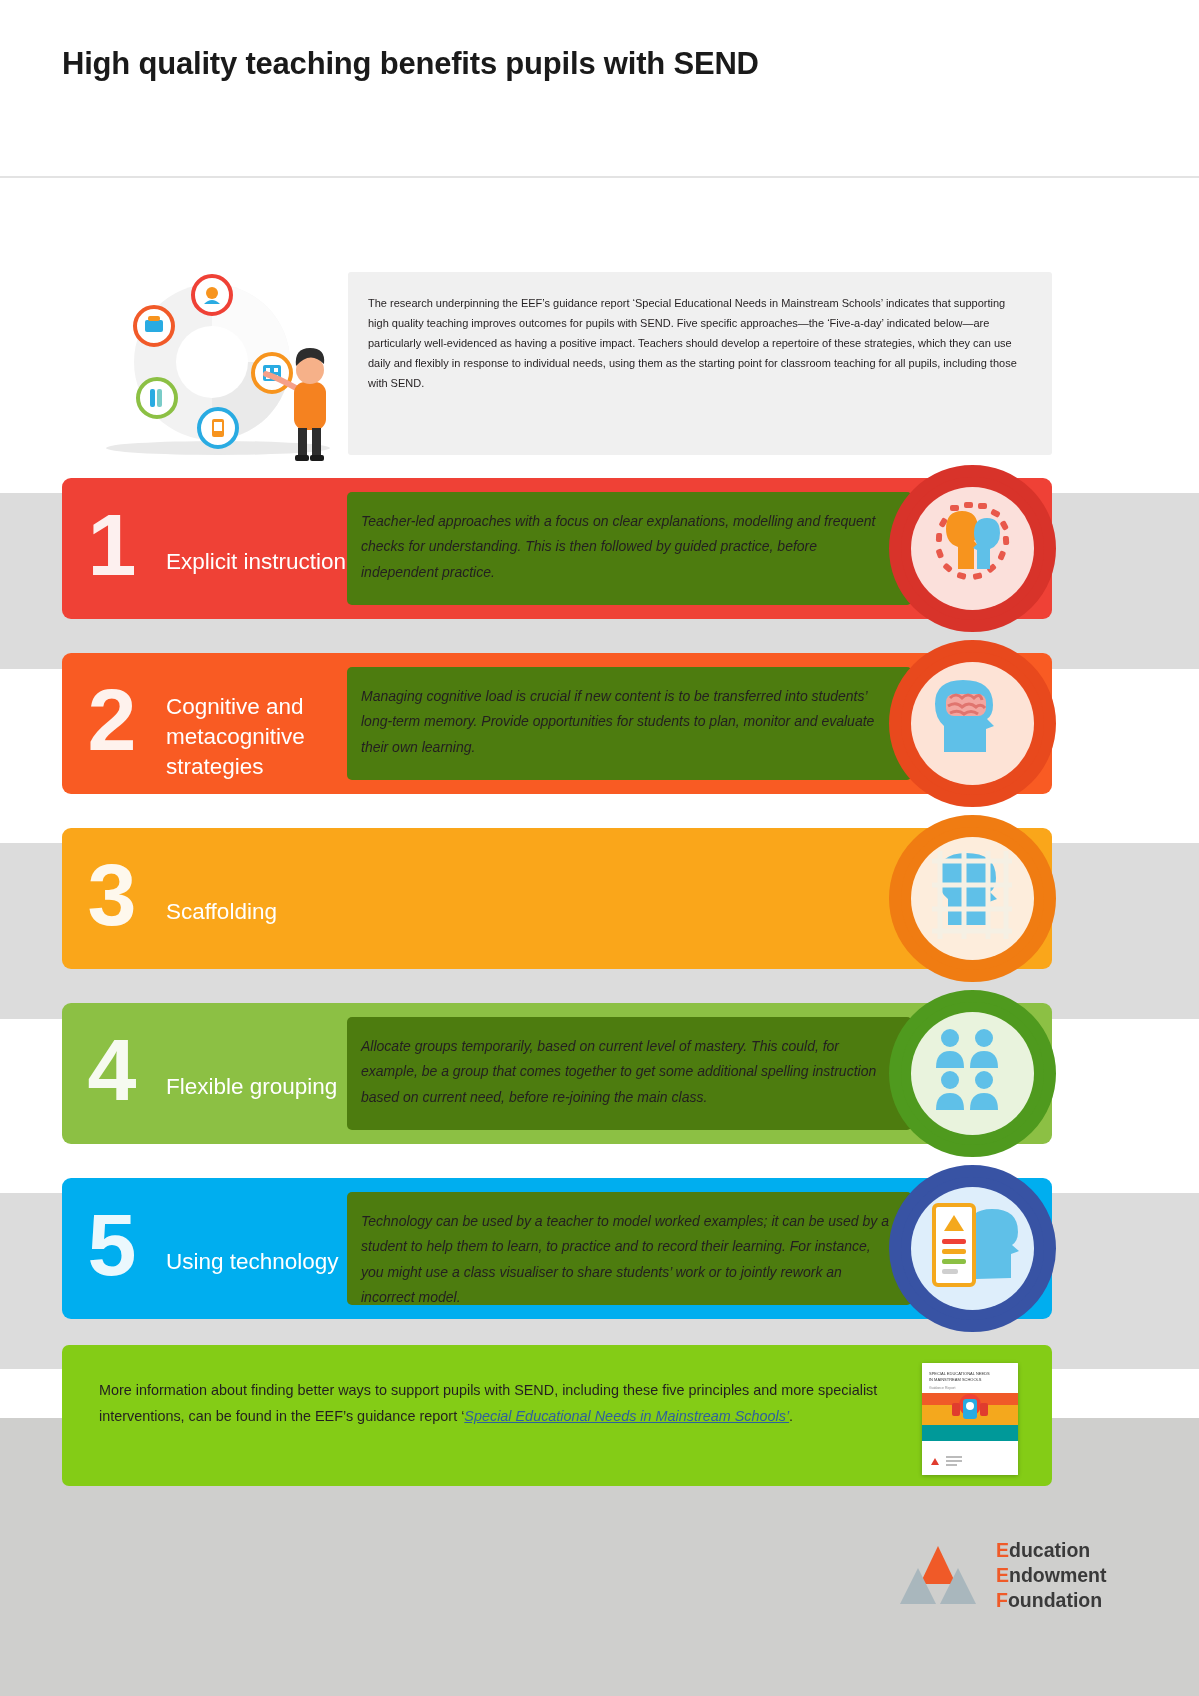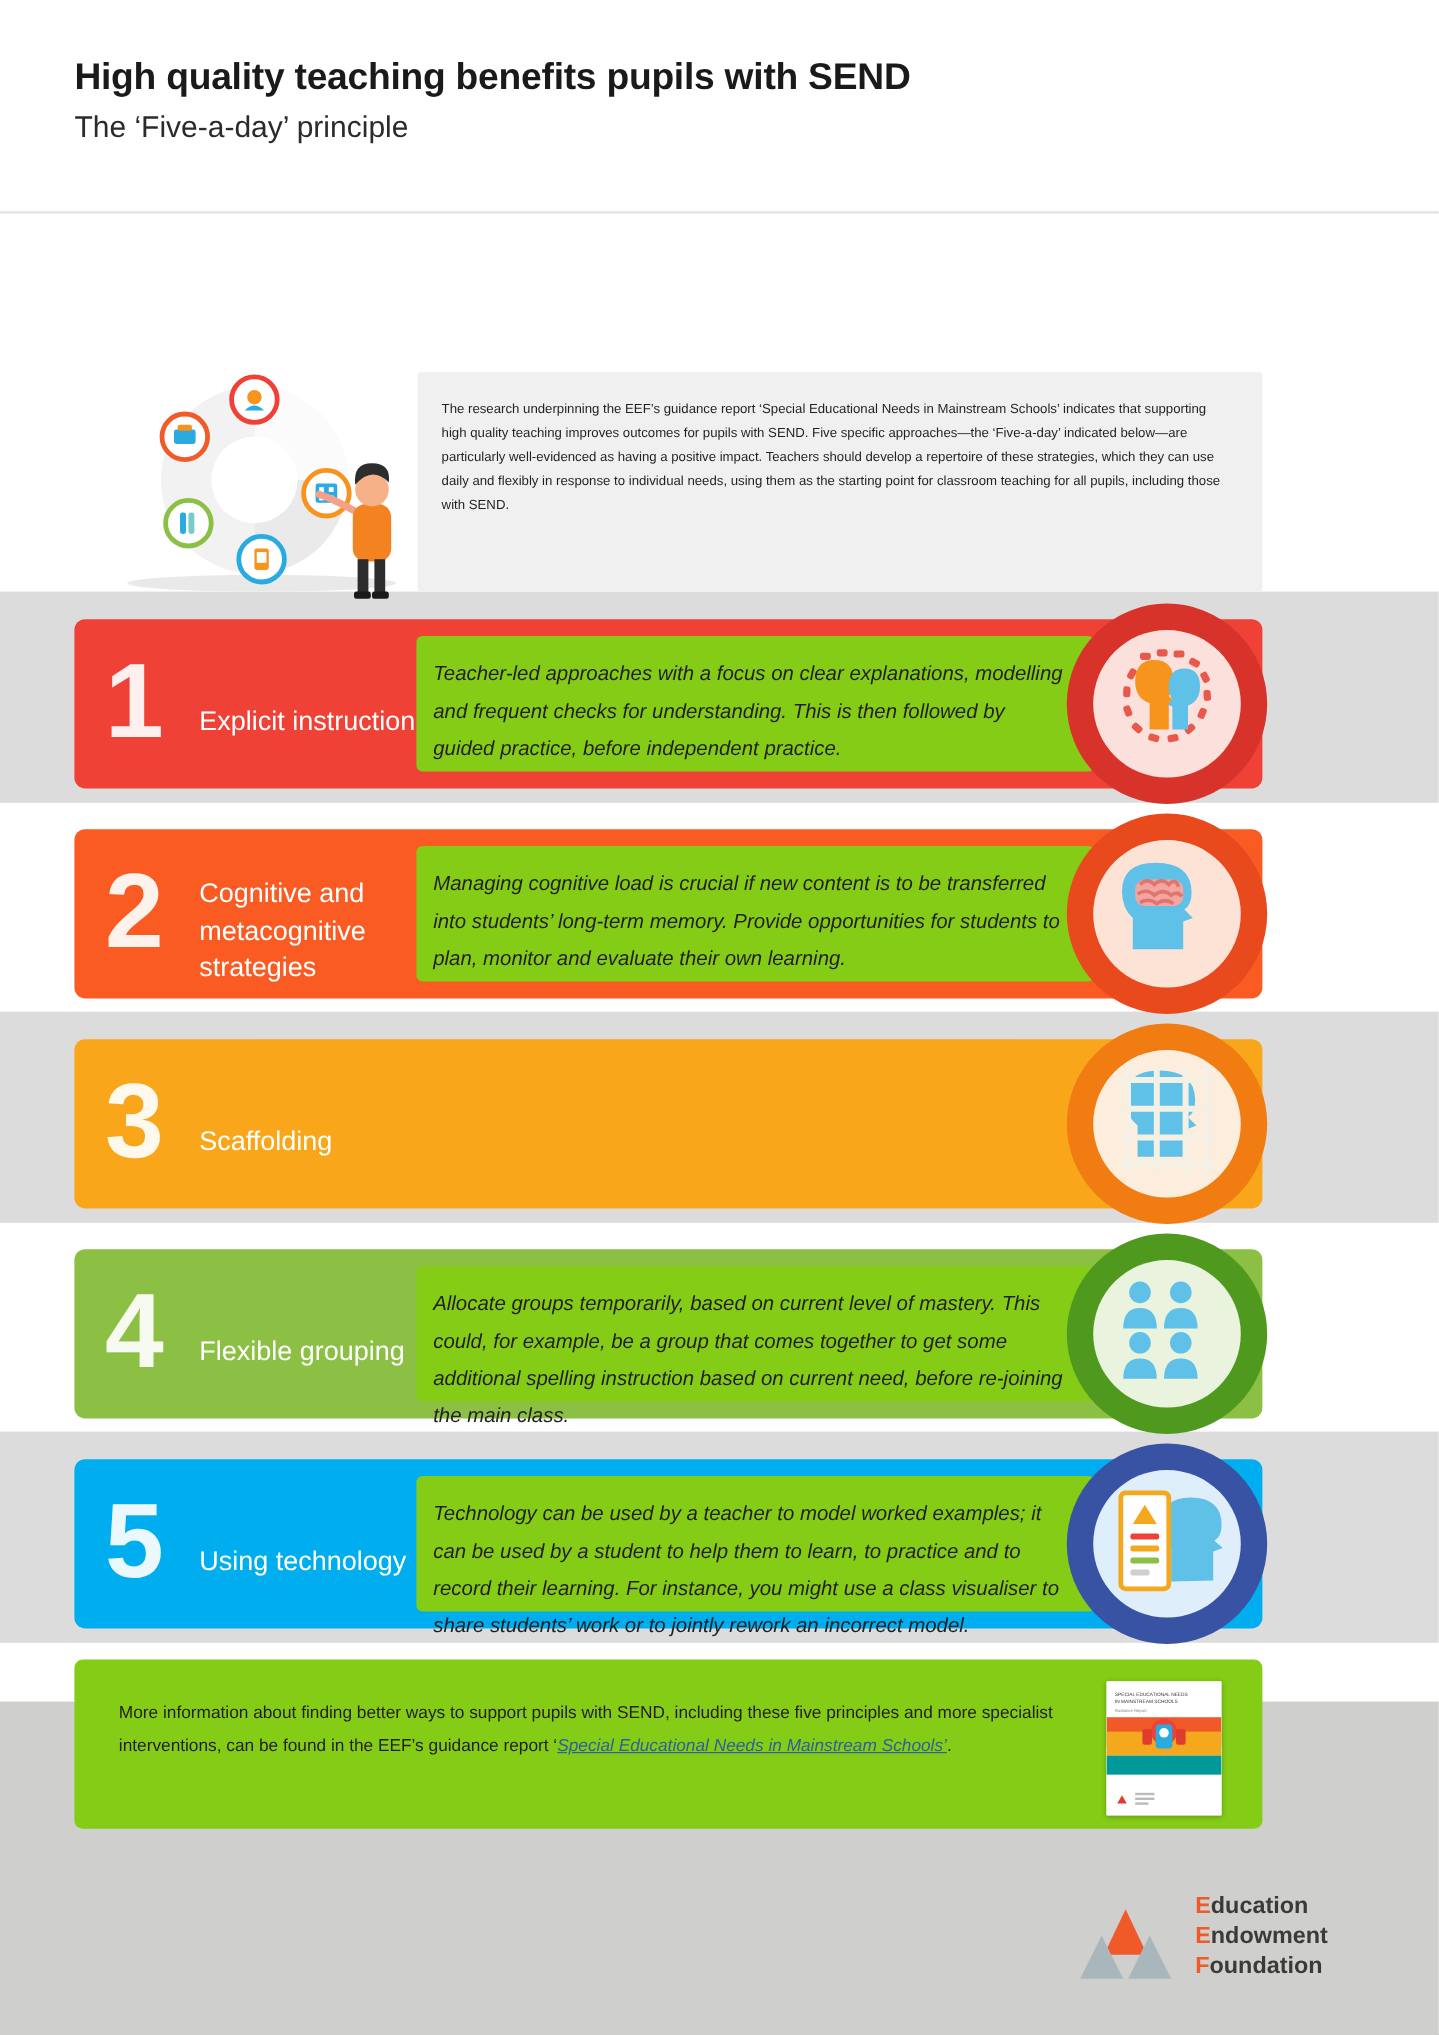--- a/index.html
+++ b/index.html
@@ -61,24 +61,24 @@
     display:flex;align-items:center;justify-content:center;
     padding-bottom:6px;opacity:.92;
   }
   .row .rlabel{
     flex:none;width:185px;color:#ffffff;
     font-size:22.5px;line-height:1.35;
     display:flex;align-items:center;
     padding-left:4px;box-sizing:border-box;margin-top:28px;
   }
   .row .rdesc{
-    flex:1;background:#84cc16;border-radius:5px;
+    flex:1;background:#4d7c0f;border-radius:5px;
     margin:14px 140px 14px 0;
     padding:17px 22px 0 14px;box-sizing:border-box;
-    font-style:italic;font-size:17px;line-height:1.82;color:#231f20;
+    font-style:italic;font-size:14px;line-height:1.82;color:#231f20;
   }
   
   .badge{
     position:absolute;right:-4px;top:-13px;
     width:167px;height:167px;border-radius:50%;
     box-sizing:border-box;
     display:flex;align-items:center;justify-content:center;
   }
   .badge .inner{
     width:123px;height:123px;border-radius:50%;
@@ -106,38 +106,37 @@
   }
   .footcard a{color:#2e5f9e;text-decoration:underline;font-style:italic;}
   .report-thumb{
     position:absolute;right:34px;top:18px;width:96px;height:112px;
     background:#ffffff;box-shadow:0 1px 4px rgba(0,0,0,.25);
     overflow:hidden;border-radius:1px;
   }
   
   .logo{
     position:absolute;left:896px;top:1456px;
-    display:flex;align-items:flex-end;gap:16px;
+    display:flex;align-items:center;gap:16px;
   }
   .logo-words{
     font-size:19.5px;line-height:1.28;font-weight:bold;color:#3a3a3a;
   }
   .logo-words span.hl{color:#ef5a28;}
 </style>
 </head>
 <body>
 
 <div class="band b1"></div>
 <div class="band b2"></div>
 <div class="band b3"></div>
 <div class="band bfoot"></div>
 
 <div class="header">
   <h1 class="title">High quality teaching benefits pupils with SEND</h1>
-  <h2 class="subtitle">The ‘Five-a-day’ principle</h2>
 </div>
 <div class="header-rule"></div>
 
 <div class="wrap">
 
   <div class="hero">
     <svg width="246" height="192" viewBox="0 0 246 192">
       <ellipse cx="118" cy="178" rx="112" ry="7" fill="#e9e9e9"></ellipse>
       <circle cx="112" cy="92" r="78" fill="#f2f2f2"></circle>
       <path d="M112 92 L112 14 A78 78 0 0 1 190 92 Z" fill="#ffffff" opacity="0.65"></path>

